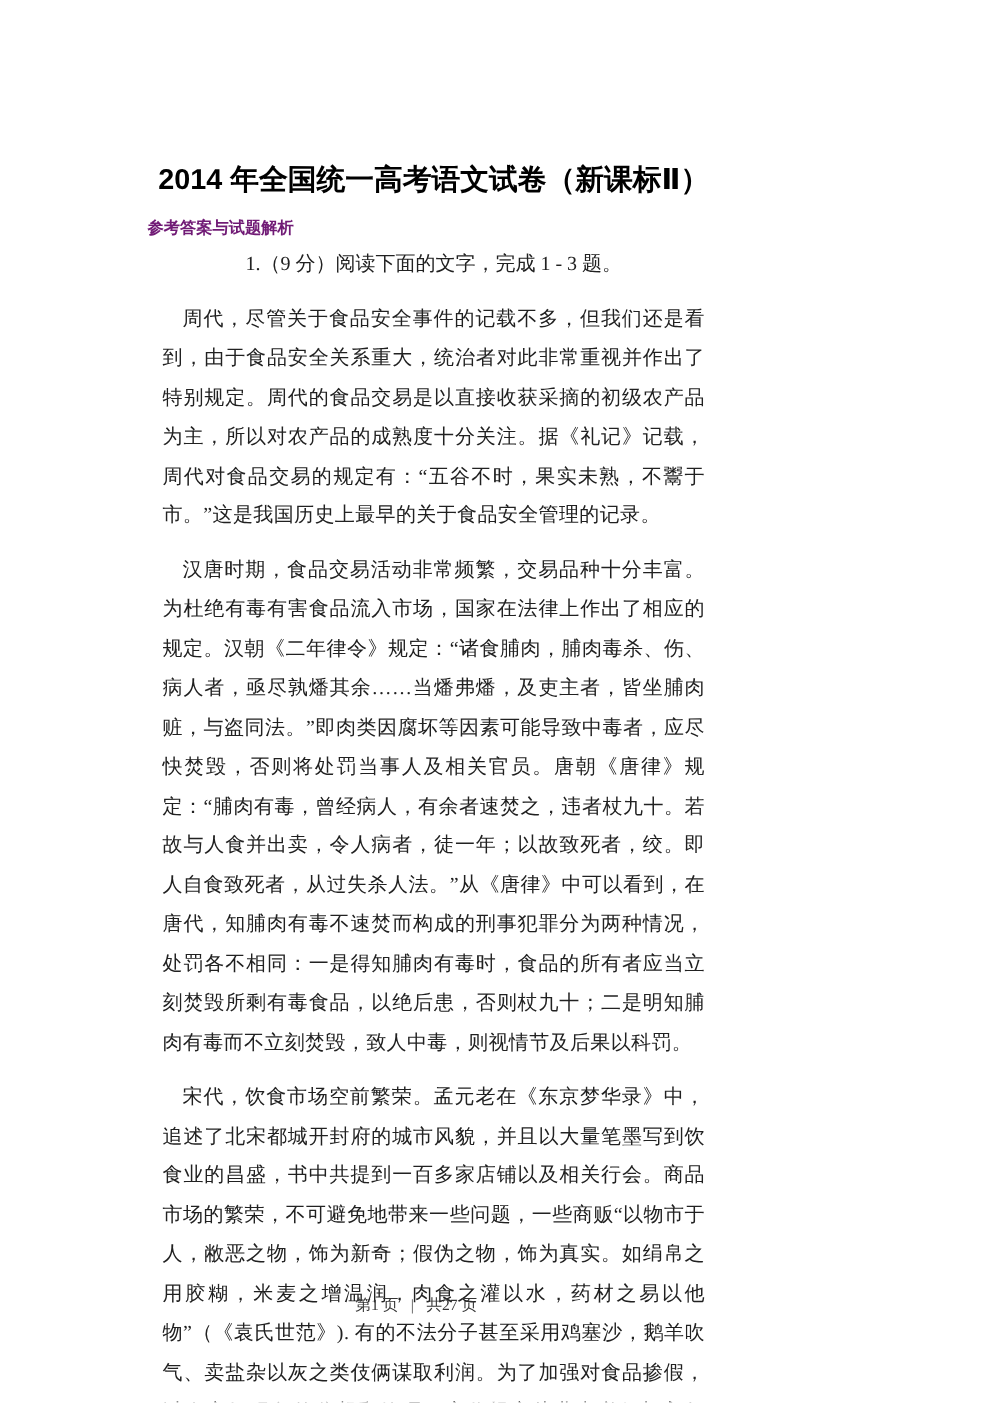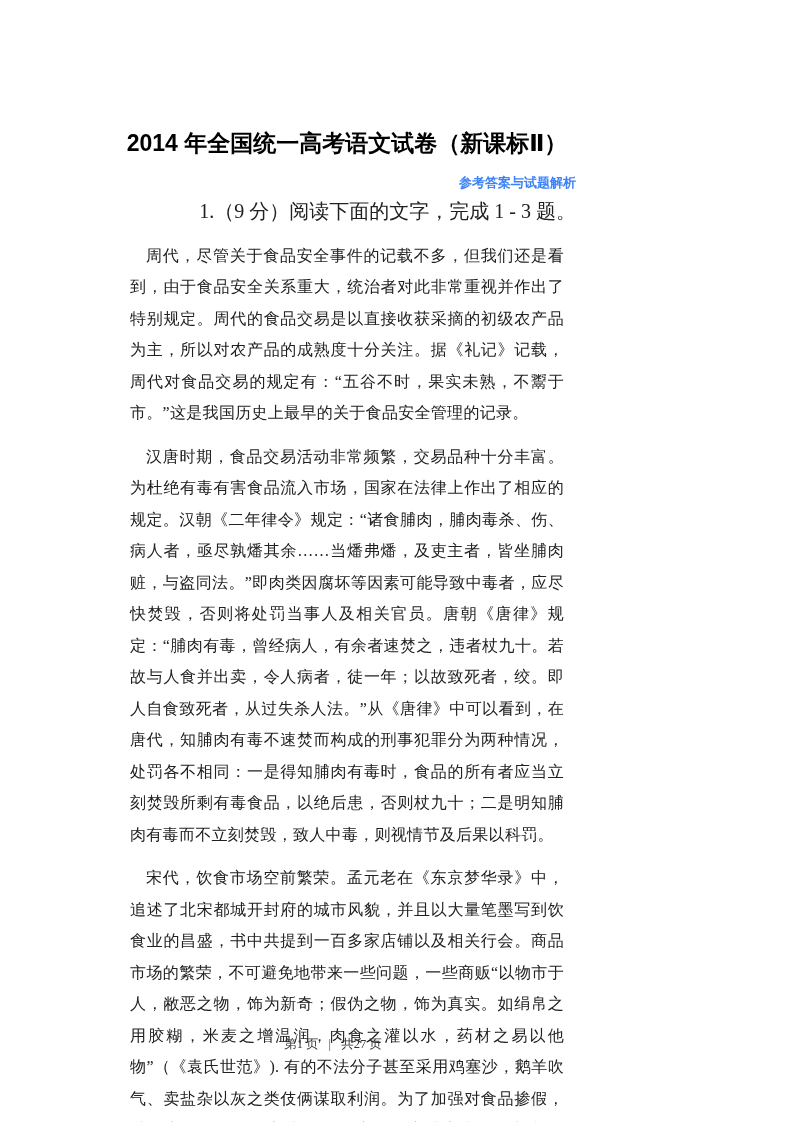--- a/index.html
+++ b/index.html
@@ -22,40 +22,40 @@
     margin: 0;
     font-family: "Liberation Sans", "DejaVu Sans", sans-serif;
     font-size: 23px;
     line-height: 34px;
     font-weight: 700;
     text-align: center;
     color: #000000;
   }
   .doc-subtitle {
     margin: 14px 0 0 0;
-    font-family: Liberation Sans, sans-serif;
+    font-family: Liberation Mono, monospace;
     font-size: 13px;
     line-height: 18px;
     font-weight: 700;
-    text-align: right;
-    color: #3b82f6;
+    text-align: left;
+    color: #701a75;
   }
   .section-heading {
     margin: 40px 0 0 0;
     font-family: "Liberation Sans", "DejaVu Sans", sans-serif;
     font-size: 17px;
     line-height: 26px;
     font-weight: 700;
     color: #000000;
   }
   .question-intro {
     margin: 4px 0 0 0;
-    font-size: 20px;
+    font-size: 16px;
     line-height: 31.5px;
-    text-align: right;
+    text-align: center;
   }
   .body-para {
     margin: 12px;
     font-size: 16px;
     line-height: 31.5px;
     text-align: justify;
     text-justify: inter-ideograph;
     text-indent: 1em;
     letter-spacing: 0.3px;
   }

